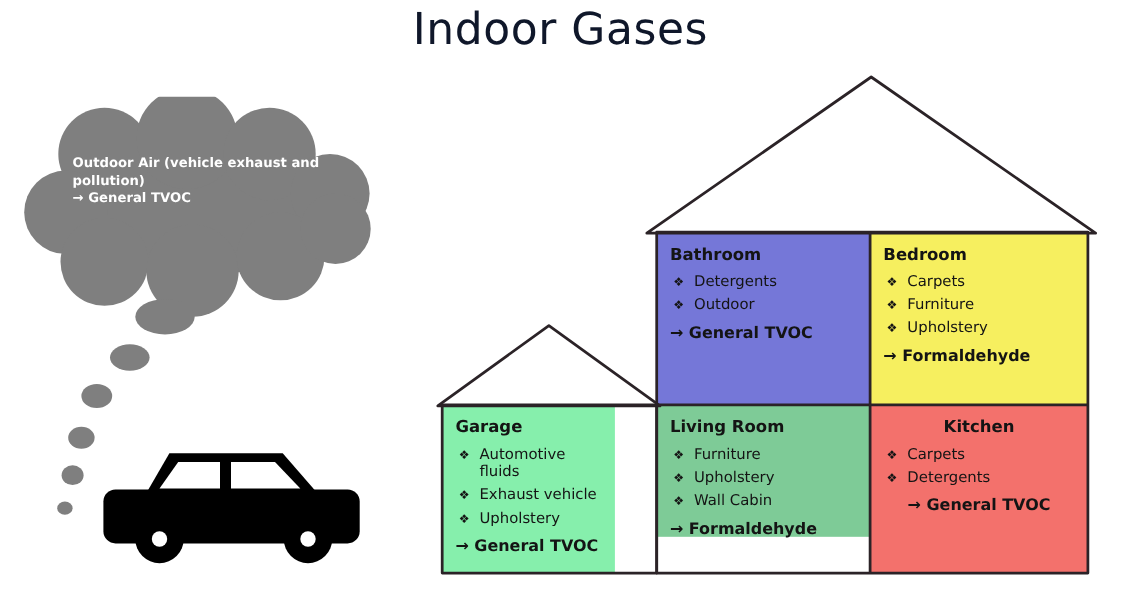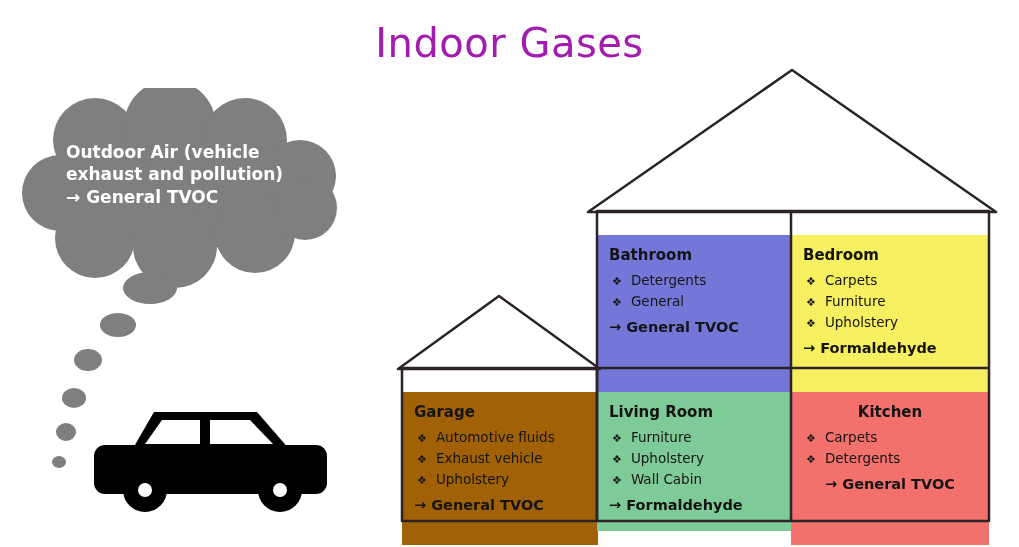--- a/index.html
+++ b/index.html
@@ -2,35 +2,35 @@
 <html><head>
 <meta charset="utf-8">
 <style>
   html,body { margin:0; padding:0; background:#ffffff; }
   #canvas {
     position:relative; width:1019px; height:547px; overflow:hidden;
     background:#ffffff; font-family:"DejaVu Sans", sans-serif;
   }
   .abs { position:absolute; }
   #title {
-    position:absolute; top:20px; left:0; width:1019px;
-    text-align:center; font-size:40px; color:#a21caf; letter-spacing:0.5px;
+    position:absolute; top:4px; left:0; width:1019px;
+    text-align:center; font-size:40px; color:#0f172a; letter-spacing:0.5px;
   }
   
   #cloud-text {
     position:absolute; left:66px; top:141px; width:238px;
-    color:#ffffff; font-weight:bold; font-size:17px; line-height:1.32;
+    color:#ffffff; font-weight:bold; font-size:12px; line-height:1.32;
   }
   
   #car-label {
     position:absolute; left:95px; top:456px; width:230px;
     text-align:center; color:#ffffff; font-weight:bold; font-size:17px;
   }
   
-  .room { position:absolute; box-sizing:border-box; padding:11px 12px; color:#141414;margin-top:24px; }
+  .room { position:absolute; box-sizing:border-box; padding:11px 12px; color:#141414; }
   .room-name { font-weight:bold; font-size:15px; margin-bottom:8px; }
   .item { display:flex; align-items:baseline; gap:9px; margin:5px 0 5px 3px; font-size:13.5px; }
   .bullet { font-size:11px; flex:0 0 auto; }
   .room-result { font-weight:bold; font-size:14.5px; margin-top:10px; }
   svg { display:block; }
 </style>
 </head>
 <body>
 
 <div id="canvas">
@@ -78,21 +78,21 @@
   </svg>
 
   <div class="room" style="left: 597px; top: 211px; width: 194px; height: 157px; background: rgb(117, 119, 216);">
     <div class="room-name">Bathroom</div>
     <div class="item">
       <span class="bullet">❖</span>
       <span>Detergents</span>
     </div>
     <div class="item">
       <span class="bullet">❖</span>
-      <span>General</span>
+      <span>Outdoor</span>
     </div>
     <div class="room-result">→ General TVOC</div>
   </div>
 
   <div class="room" style="left: 791px; top: 211px; width: 198px; height: 189px; background: rgb(246, 239, 95);">
     <div class="room-name">Bedroom</div>
     <div class="item">
       <span class="bullet">❖</span>
       <span>Carpets</span>
     </div>
@@ -100,38 +100,38 @@
       <span class="bullet">❖</span>
       <span>Furniture</span>
     </div>
     <div class="item">
       <span class="bullet">❖</span>
       <span>Upholstery</span>
     </div>
     <div class="room-result">→ Formaldehyde</div>
   </div>
 
-  <div class="room" style="left: 402px; top: 368px; width: 196px; height: 153px; background: #a16207;">
+  <div class="room" style="left: 402px; top: 368px; width: 157px; height: 153px; background: #86efac;">
     <div class="room-name">Garage</div>
     <div class="item">
       <span class="bullet">❖</span>
       <span>Automotive fluids</span>
     </div>
     <div class="item">
       <span class="bullet">❖</span>
       <span>Exhaust vehicle</span>
     </div>
     <div class="item">
       <span class="bullet">❖</span>
       <span>Upholstery</span>
     </div>
     <div class="room-result">→ General TVOC</div>
   </div>
 
-  <div class="room" style="left: 597px; top: 368px; width: 194px; height: 139px; background: rgb(126, 203, 151);">
+  <div class="room" style="left: 597px; top: 368px; width: 194px; height: 120px; background: rgb(126, 203, 151);">
     <div class="room-name">Living Room</div>
     <div class="item">
       <span class="bullet">❖</span>
       <span>Furniture</span>
     </div>
     <div class="item">
       <span class="bullet">❖</span>
       <span>Upholstery</span>
     </div>
     <div class="item">

